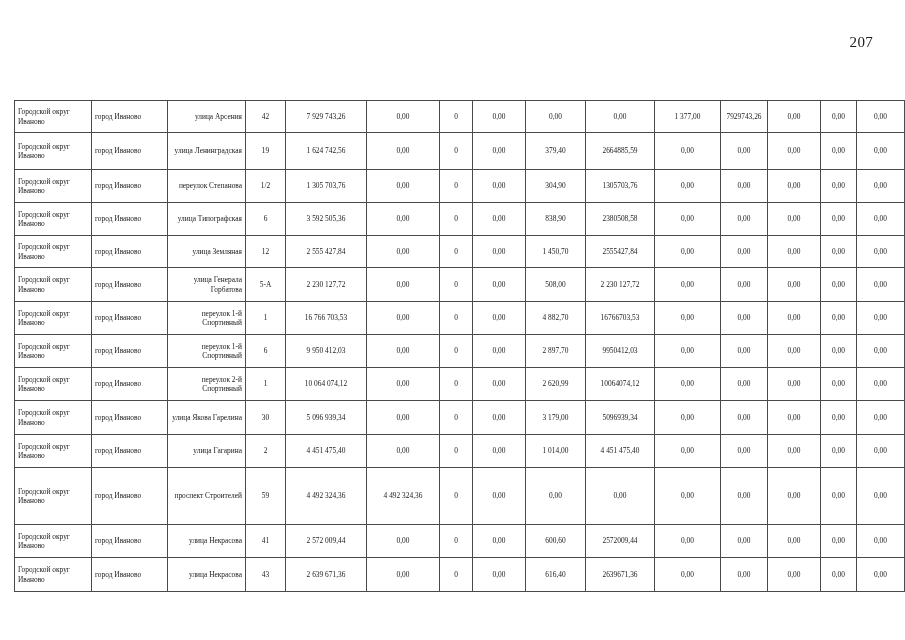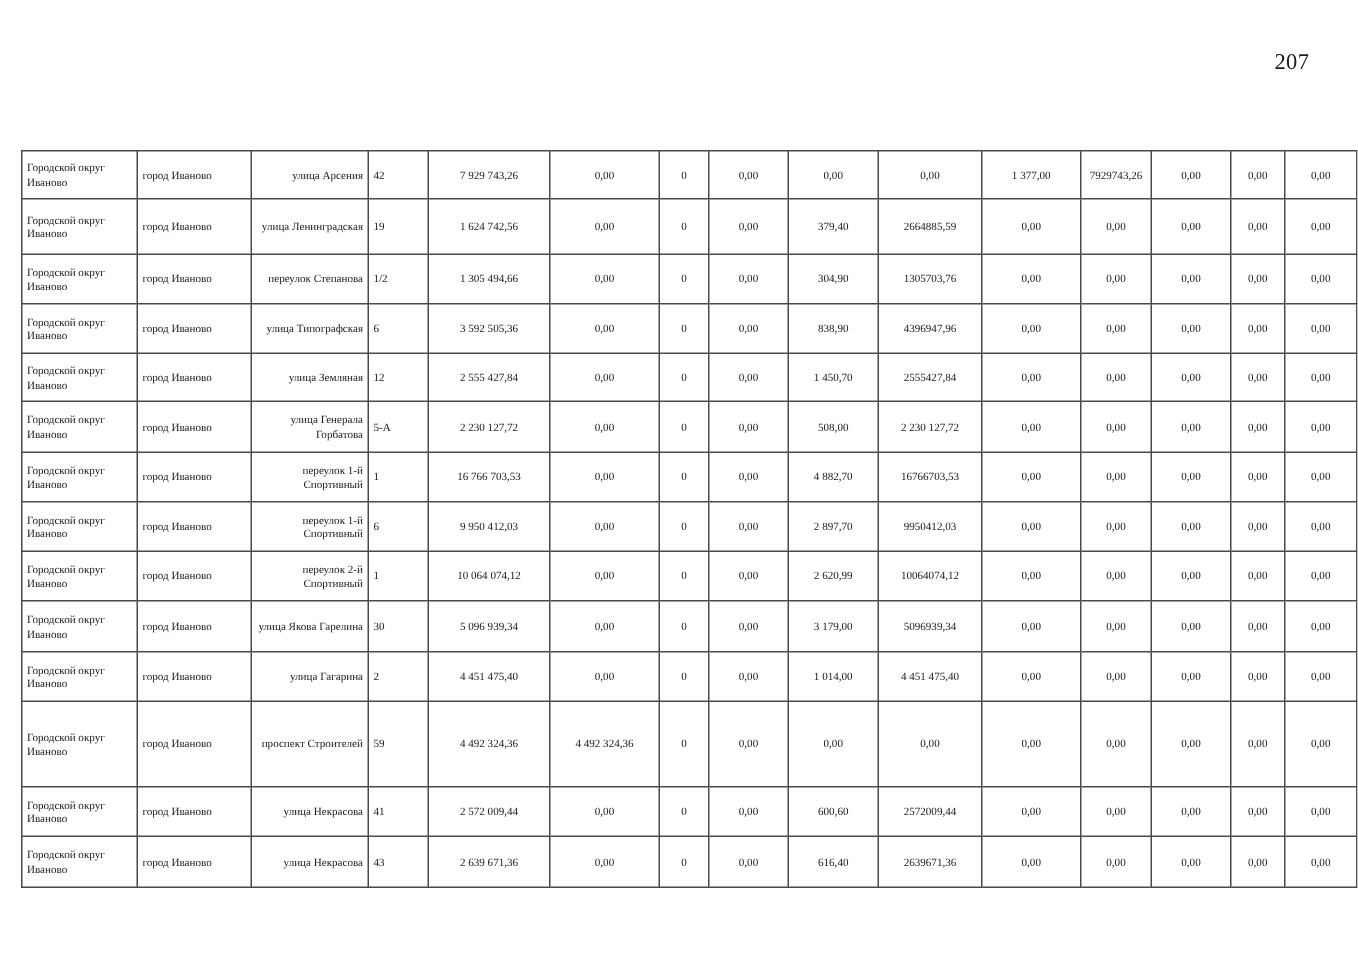--- a/index.html
+++ b/index.html
@@ -47,21 +47,21 @@
   table.doc-table td {
     border: 1px solid #4a4a4a;
     padding: 3px 3px;
     vertical-align: middle;
     word-wrap: break-word;
     overflow: hidden;
   }
   td.c-region   { text-align: left;   padding-left: 5px; }
   td.c-city     { text-align: left;   padding-left: 5px; }
   td.c-street   { text-align: right;   padding-left: 5px; }
-  td.c-house    { text-align: left; }
+  td.c-house    { text-align: center; }
   td.c-num      { text-align: center; }
   
   col.w-region  { width: 77px; }
   col.w-city    { width: 76px; }
   col.w-street  { width: 78px; }
   col.w-house   { width: 40px; }
   col.w-n1      { width: 81px; }
   col.w-n2      { width: 73px; }
   col.w-n3      { width: 33px; }
   col.w-n4      { width: 53px; }
@@ -134,21 +134,21 @@
             <td class="c-num">0,00</td>
             <td class="c-num">0,00</td>
             <td class="c-num">0,00</td>
             <td class="c-num">0,00</td>
           </tr>
           <tr style="height: 33px;">
             <td class="c-region">Городской округ Иваново</td>
             <td class="c-city">город Иваново</td>
             <td class="c-street">переулок Степанова</td>
             <td class="c-house">1/2</td>
-            <td class="c-num">1 305 494,66</td>
+            <td class="c-num">1 305 703,76</td>
             <td class="c-num">0,00</td>
             <td class="c-num">0</td>
             <td class="c-num">0,00</td>
             <td class="c-num">304,90</td>
             <td class="c-num">1305703,76</td>
             <td class="c-num">0,00</td>
             <td class="c-num">0,00</td>
             <td class="c-num">0,00</td>
             <td class="c-num">0,00</td>
             <td class="c-num">0,00</td>
@@ -156,21 +156,21 @@
           <tr style="height: 33px;">
             <td class="c-region">Городской округ Иваново</td>
             <td class="c-city">город Иваново</td>
             <td class="c-street">улица Типографская</td>
             <td class="c-house">6</td>
             <td class="c-num">3 592 505,36</td>
             <td class="c-num">0,00</td>
             <td class="c-num">0</td>
             <td class="c-num">0,00</td>
             <td class="c-num">838,90</td>
-            <td class="c-num">4396947,96</td>
+            <td class="c-num">2380508,58</td>
             <td class="c-num">0,00</td>
             <td class="c-num">0,00</td>
             <td class="c-num">0,00</td>
             <td class="c-num">0,00</td>
             <td class="c-num">0,00</td>
           </tr>
           <tr style="height: 32px;">
             <td class="c-region">Городской округ Иваново</td>
             <td class="c-city">город Иваново</td>
             <td class="c-street">улица Земляная</td>

